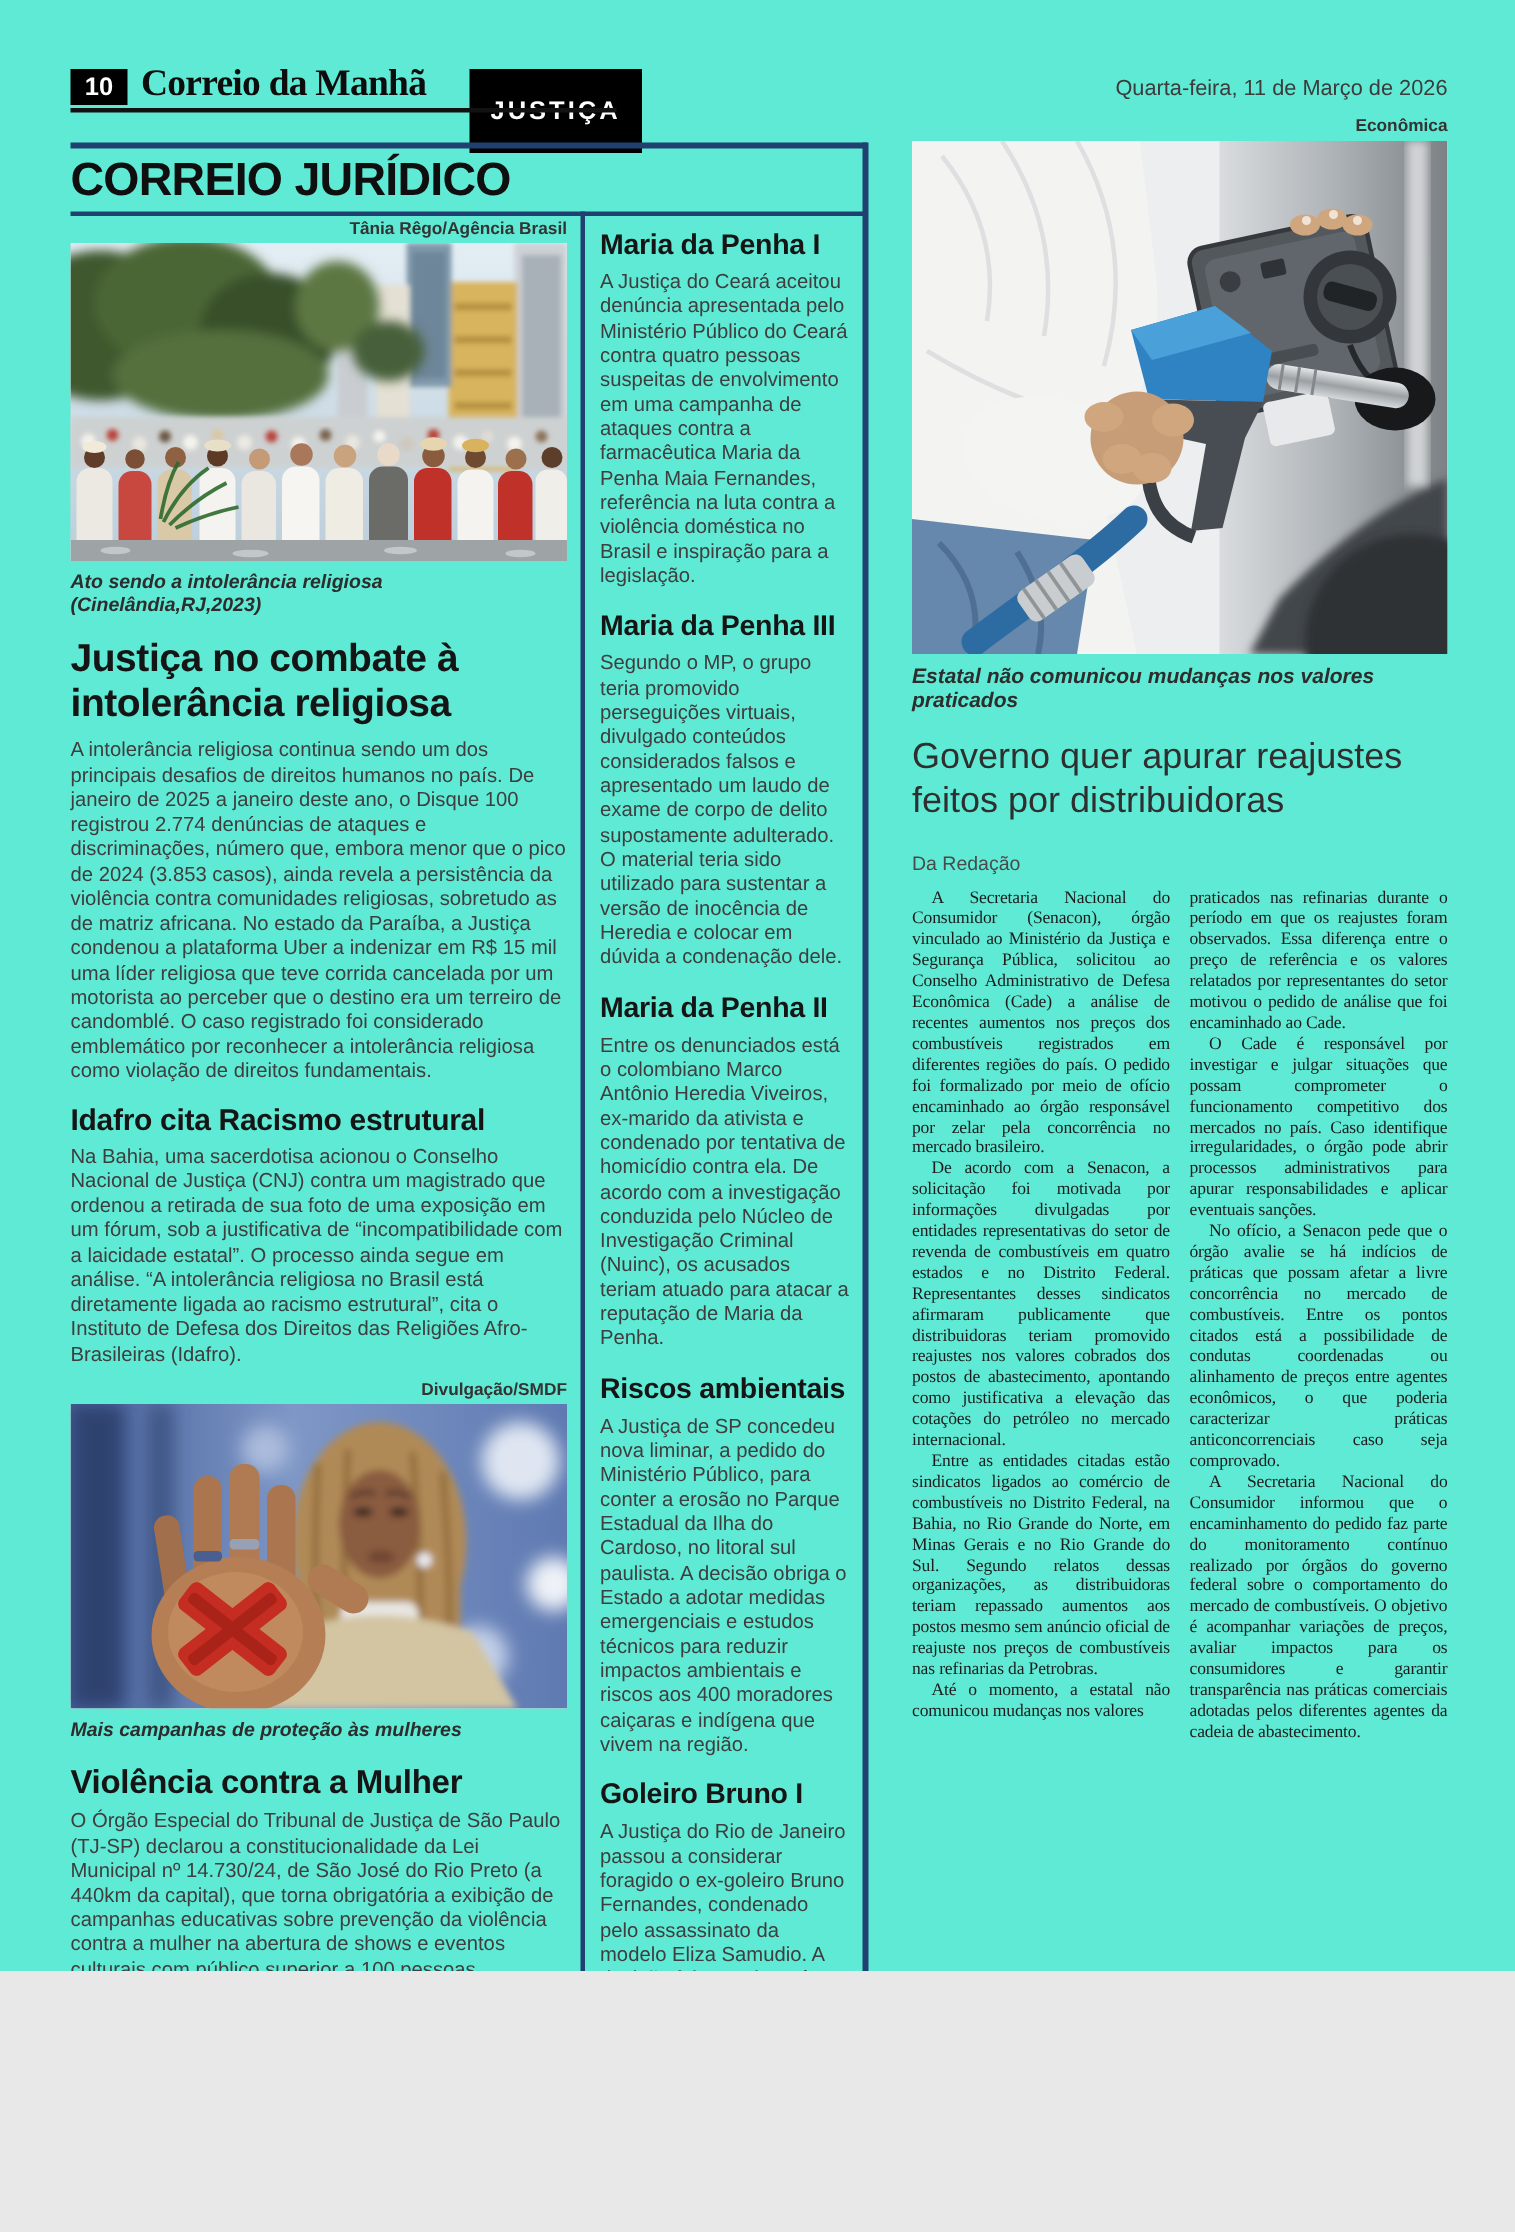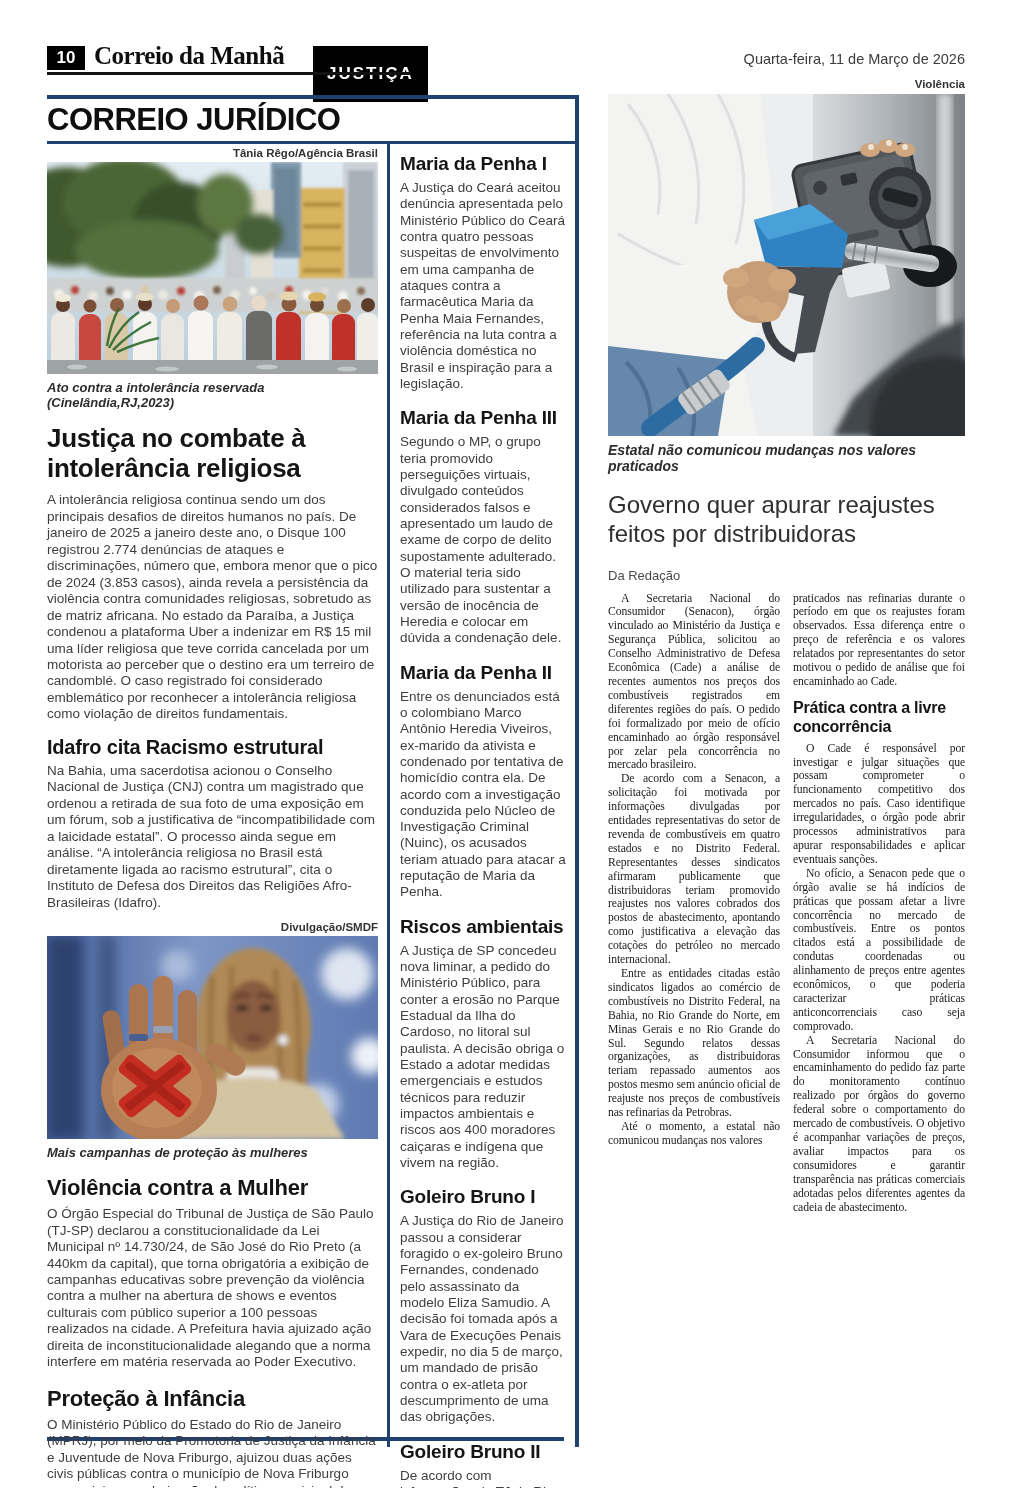--- a/index.html
+++ b/index.html
@@ -1,16 +1,16 @@
 <!DOCTYPE html>
 <html lang="pt"><head>
 <meta charset="utf-8">
 <style>
   html,body{margin:0;padding:0;background:#e8e8e8;}
-  .page{position:relative;width:1010px;height:1488px;background:#ffffff;overflow:hidden;
+  .page{position:relative;width:1010px;height:1314px;background:#5eead4;overflow:hidden;
         font-family:"Liberation Sans",sans-serif;color:#222;}
   .rule{position:absolute;background:#20406f;}
   .blackrule{position:absolute;background:#121212;}
 
   
   .pagenum-box{position:absolute;left:47px;top:46px;width:38px;height:24px;background:#000;
        color:#fff;font-weight:700;font-size:17px;display:flex;align-items:center;justify-content:center;}
   .masthead{position:absolute;left:94px;top:42px;font-family:"Liberation Serif",serif;
        font-weight:700;font-size:25px;letter-spacing:-0.5px;color:#0d0d0d;}
   .justica-box{position:absolute;left:298px;top:46px;height:24px;background:#000;color:#fff;
@@ -165,21 +165,21 @@
         </g>
         <rect x="0" y="198" width="331" height="14" fill="#9ea4a6"></rect>
         <g fill="#c2c7c9">
             <ellipse cx="30" cy="205" rx="10" ry="2.5"></ellipse>
             <ellipse cx="120" cy="207" rx="12" ry="2.5"></ellipse>
             <ellipse cx="220" cy="205" rx="11" ry="2.5"></ellipse>
             <ellipse cx="300" cy="207" rx="10" ry="2.5"></ellipse>
           </g>
       </svg>
     </div>
-    <div class="caption">Ato contra a intolerância reservada (Cinelândia,RJ,2023)</div>
+    <div class="caption">Ato sendo a intolerância religiosa (Cinelândia,RJ,2023)</div>
 
     <h2 class="h-art1">Justiça no combate à intolerância religiosa</h2>
     <p class="sansbody">A intolerância religiosa continua sendo um dos principais desafios de direitos humanos no país. De janeiro de 2025 a janeiro deste ano, o Disque 100 registrou 2.774 denúncias de ataques e discriminações, número que, embora menor que o pico de 2024 (3.853 casos), ainda revela a persistência da violência contra comunidades religiosas, sobretudo as de matriz africana. No estado da Paraíba, a Justiça condenou a plataforma Uber a indenizar em R$ 15 mil uma líder religiosa que teve corrida cancelada por um motorista ao perceber que o destino era um terreiro de candomblé. O caso registrado foi considerado emblemático por reconhecer a intolerância religiosa como violação de direitos fundamentais.</p>
 
     <h3 class="h-sub20">Idafro cita Racismo estrutural</h3>
     <p class="sansbody">Na Bahia, uma sacerdotisa acionou o Conselho Nacional de Justiça (CNJ) contra um magistrado que ordenou a retirada de sua foto de uma exposição em um fórum, sob a justificativa de “incompatibilidade com a laicidade estatal”. O processo ainda segue em análise. “A intolerância religiosa no Brasil está diretamente ligada ao racismo estrutural”, cita o Instituto de Defesa dos Direitos das Religiões Afro-Brasileiras (Idafro).</p>
 
     <div class="credit">Divulgação/SMDF</div>
     <div class="photo" style="height:203px;">
       <svg viewBox="0 0 331 203" preserveAspectRatio="none">
@@ -267,21 +267,21 @@
       <h4>Goleiro Bruno I</h4>
       <p>A Justiça do Rio de Janeiro passou a considerar foragido o ex-goleiro Bruno Fernandes, condenado pelo assassinato da modelo Eliza Samudio. A decisão foi tomada após a Vara de Execuções Penais expedir, no dia 5 de março, um mandado de prisão contra o ex-atleta por descumprimento de uma das obrigações.</p>
     </div>
     <div class="brief">
       <h4>Goleiro Bruno II</h4>
       <p>De acordo com informações do TJ do Rio, Bruno não compareceu para cumprir a determinação judicial que exigia seu retorno ao regime semiaberto. A ausência foi interpretada pela Justiça como violação das regras para a manutenção do benefício. Com isso, Bruno foi inclusão na condição de foragido.</p>
     </div>
   </div>
 
   <div class="col-right">
-    <div class="credit" style="margin:0 0 4px 0;">Violência</div>
+    <div class="credit" style="margin:0 0 4px 0;">Econômica</div>
 
     <div class="photo" style="height:342px;">
       <svg viewBox="0 0 357 342" preserveAspectRatio="none">
         <defs>
           <linearGradient id="car1" x1="0" y1="0" x2="1" y2="0">
             <stop offset="0" stop-color="#d9dcdf"></stop>
               <stop offset="0.5" stop-color="#aeb3b7"></stop>
               <stop offset="1" stop-color="#7c8185"></stop>
           </linearGradient>
           <linearGradient id="met1" x1="0" y1="0" x2="0" y2="1">
@@ -357,21 +357,20 @@
 
     <div class="acols serif">
       <div class="acol">
         <p class="ind">A Secretaria Nacional do Consumidor (Senacon), órgão vinculado ao Ministério da Justiça e Segurança Pública, solicitou ao Conselho Administrativo de Defesa Econômica (Cade) a análise de recentes aumentos nos preços dos combustíveis registrados em diferentes regiões do país. O pedido foi formalizado por meio de ofício encaminhado ao órgão responsável por zelar pela concorrência no mercado brasileiro.</p>
         <p class="ind">De acordo com a Senacon, a solicitação foi motivada por informações divulgadas por entidades representativas do setor de revenda de combustíveis em quatro estados e no Distrito Federal. Representantes desses sindicatos afirmaram publicamente que distribuidoras teriam promovido reajustes nos valores cobrados dos postos de abastecimento, apontando como justificativa a elevação das cotações do petróleo no mercado internacional.</p>
         <p class="ind">Entre as entidades citadas estão sindicatos ligados ao comércio de combustíveis no Distrito Federal, na Bahia, no Rio Grande do Norte, em Minas Gerais e no Rio Grande do Sul. Segundo relatos dessas organizações, as distribuidoras teriam repassado aumentos aos postos mesmo sem anúncio oficial de reajuste nos preços de combustíveis nas refinarias da Petrobras.</p>
         <p class="ind">Até o momento, a estatal não comunicou mudanças nos valores</p>
       </div>
       <div class="acol">
         <p>praticados nas refinarias durante o período em que os reajustes foram observados. Essa diferença entre o preço de referência e os valores relatados por representantes do setor motivou o pedido de análise que foi encaminhado ao Cade.</p>
-        <h5 class="crosshead">Prática contra a livre concorrência</h5>
         <p class="ind">O Cade é responsável por investigar e julgar situações que possam comprometer o funcionamento competitivo dos mercados no país. Caso identifique irregularidades, o órgão pode abrir processos administrativos para apurar responsabilidades e aplicar eventuais sanções.</p>
         <p class="ind">No ofício, a Senacon pede que o órgão avalie se há indícios de práticas que possam afetar a livre concorrência no mercado de combustíveis. Entre os pontos citados está a possibilidade de condutas coordenadas ou alinhamento de preços entre agentes econômicos, o que poderia caracterizar práticas anticoncorrenciais caso seja comprovado.</p>
         <p class="ind">A Secretaria Nacional do Consumidor informou que o encaminhamento do pedido faz parte do monitoramento contínuo realizado por órgãos do governo federal sobre o comportamento do mercado de combustíveis. O objetivo é acompanhar variações de preços, avaliar impactos para os consumidores e garantir transparência nas práticas comerciais adotadas pelos diferentes agentes da cadeia de abastecimento.</p>
       </div>
     </div>
   </div>
 
 </div>
 
 </body></html>

